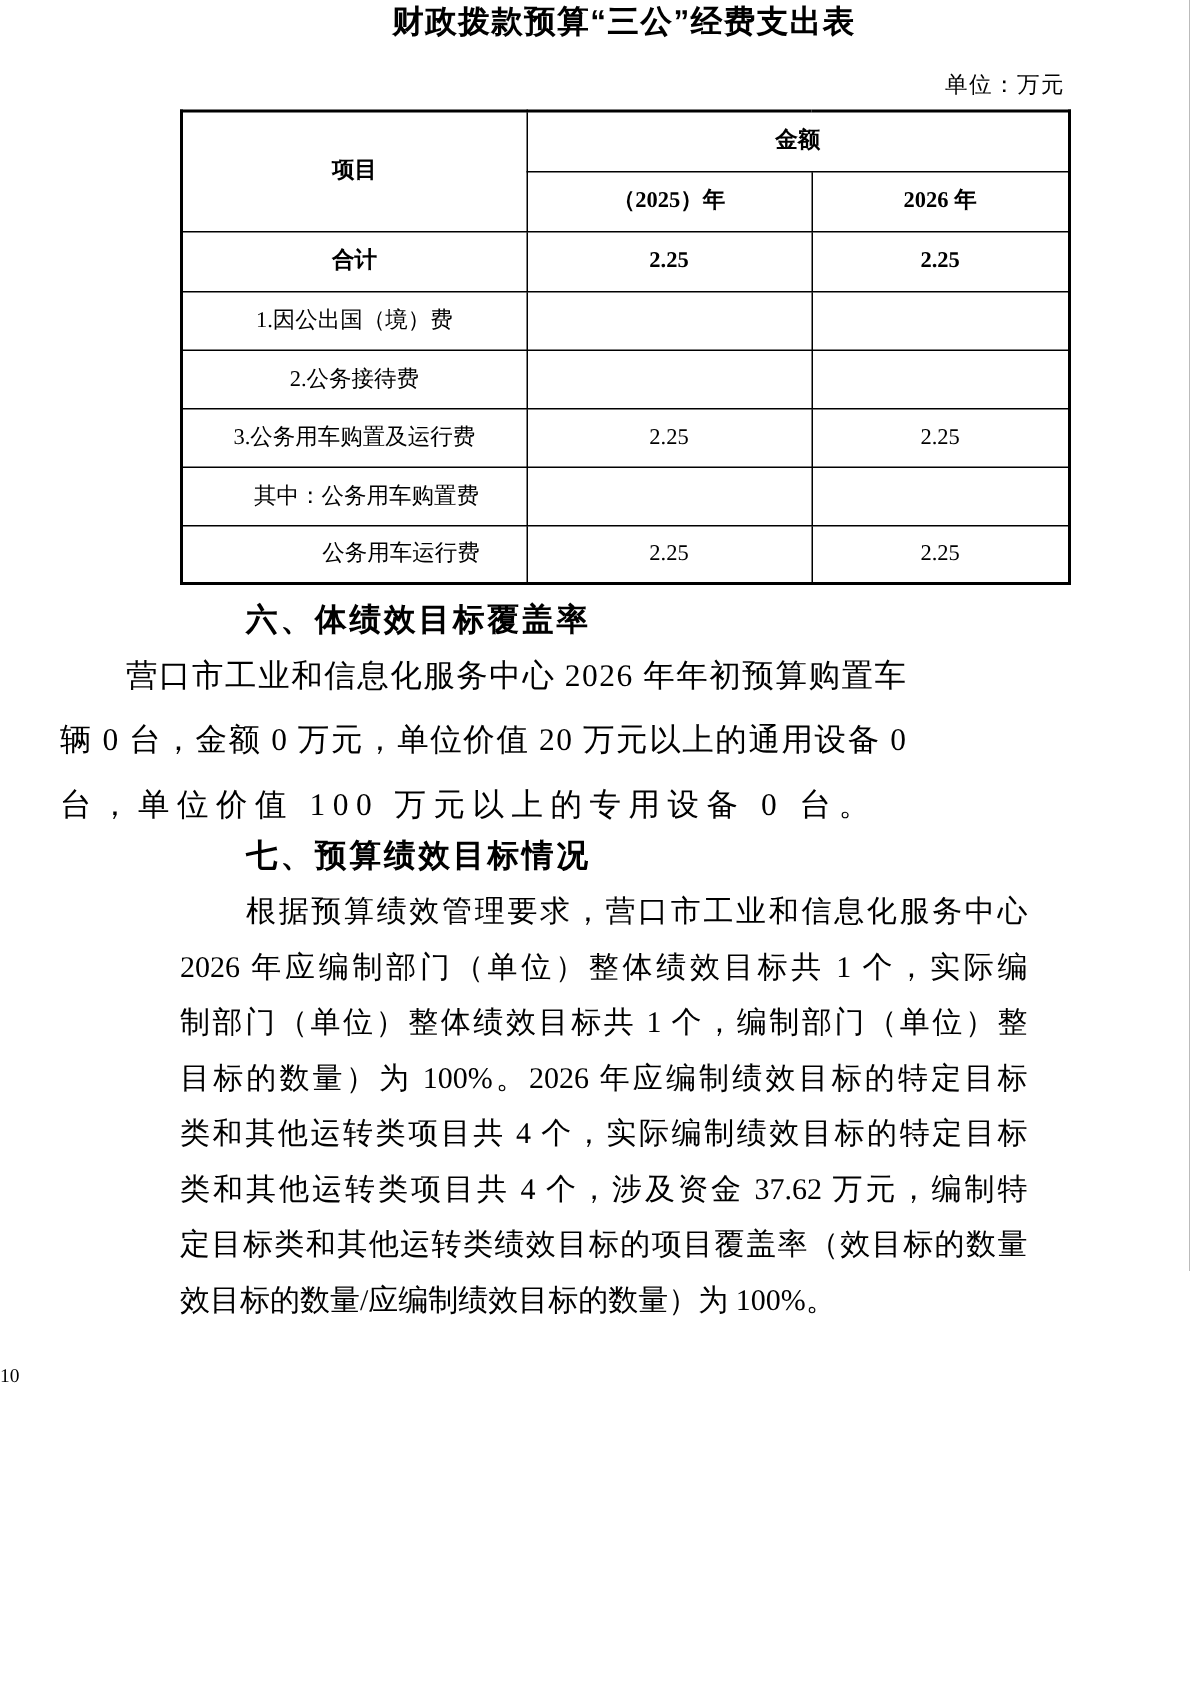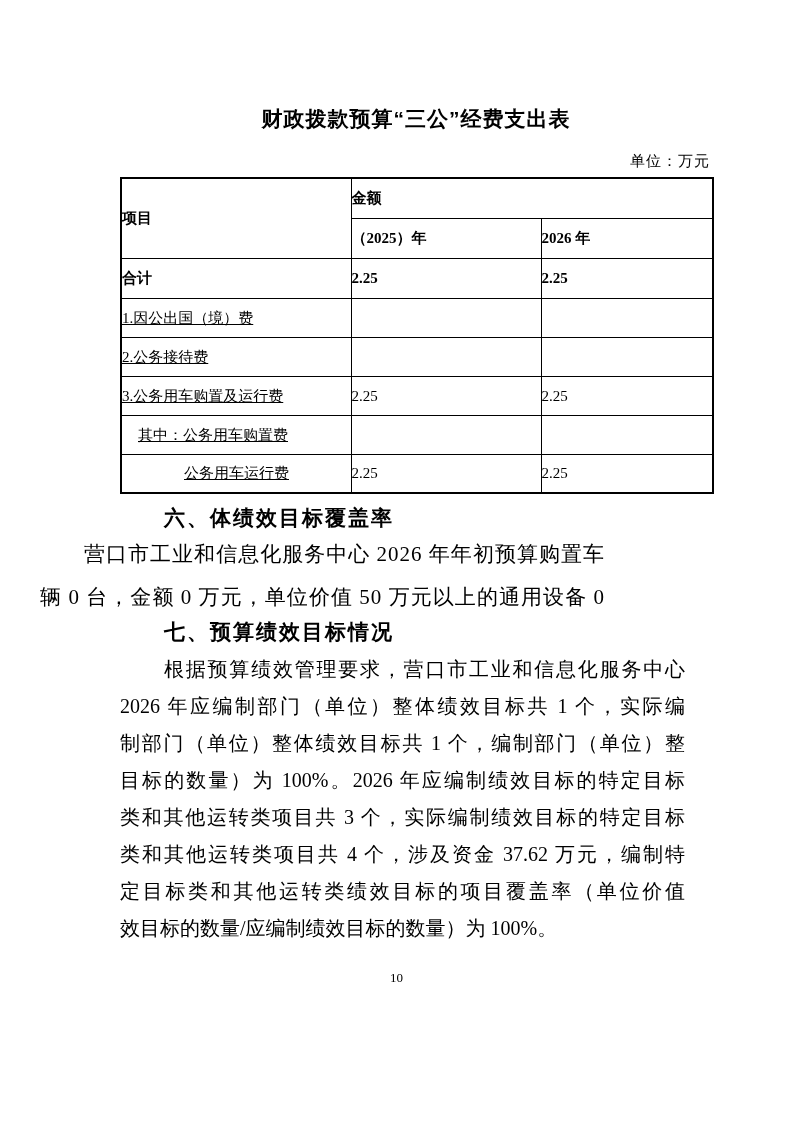--- a/index.html
+++ b/index.html
@@ -1,21 +1,21 @@
 <!DOCTYPE html>
 <html><head>
 <meta charset="utf-8">
 <style>
   html,body{margin:0;padding:0;background:#888;}
   .page{
     width:793px;height:1122px;background:#ffffff;margin:0 auto;
     position:relative;color:#000;overflow:hidden;
     font-family:"Liberation Serif","DejaVu Serif",serif;
   }
-  .page-inner{padding-top:104px;}
+  .page-inner{}
 
   .doc-title{
     margin-left:120px;width:592px;text-align:center;
     font-family:"Liberation Sans","DejaVu Sans",sans-serif;
     font-weight:bold;font-size:21px;line-height:30px;letter-spacing:1px;
   }
   .unit-note{
     margin-left:120px;width:590px;text-align:right;
     font-size:15px;line-height:20px;margin-top:17px;letter-spacing:1px;
   }
@@ -24,23 +24,23 @@
     margin-left:120px;margin-top:6px;width:592px;
     border-collapse:collapse;border:2px solid #000;
     table-layout:fixed;font-size:15px;
   }
   table.budget td{
     border:1px solid #000;vertical-align:middle;padding:0;
     line-height:18px;
   }
   table.budget tr{height:40px;}
   table.budget tr.body-row{height:39px;}
-  td.c{}
+  td.c{text-align:center;}
   td.bold{font-weight:bold;}
-  td.lbl{text-align:left;padding-left:5px;text-decoration:underline;}
+  td.lbl{text-align:center;padding-left:5px;}
   td.lbl.ind1{padding-left:16px;}
   td.lbl.ind2{padding-left:62px;}
 
   .sec-heading{
     margin-left:120px;width:565px;
     font-family:"Liberation Sans","DejaVu Sans",sans-serif;
     font-weight:bold;font-size:21px;line-height:26px;letter-spacing:2px;
     text-indent:44px;
   }
   .sec-heading.h6{margin-top:11px;}
@@ -53,21 +53,21 @@
   }
   .para .line.first{text-indent:44px;}
   .para .line.last{text-align-last:left;white-space:normal;}
   .para6{margin-top:2px;margin-left:40px;}
   .para6 .line{font-size:21px;line-height:43px;letter-spacing:1px;}
   .para6 .line.last{letter-spacing:5px;}
   .para7{margin-top:6px;}
   .para7 .line{font-size:20px;line-height:37px;letter-spacing:0;}
 
   .page-number{
-    width:100%;text-align:center;font-size:13px;line-height:18px;
+    width:100%;text-align:left;font-size:13px;line-height:18px;
     margin-top:22px;
   }
 </style>
 </head>
 <body>
 
 <div class="page">
   <div class="page-inner">
 
     <div class="doc-title">财政拨款预算“三公”经费支出表</div>
@@ -119,32 +119,33 @@
           <td class="c">2.25</td>
           <td class="c">2.25</td>
         </tr>
       </tbody>
     </table>
 
     <div class="sec-heading h6">六、体绩效目标覆盖率</div>
 
     <div class="para para6">
       <div class="line first">营口市工业和信息化服务中心 2026 年年初预算购置车</div>
-      <div class="line">辆 0 台，金额 0 万元，单位价值 50 万元以上的通用设备 0</div>
+      <div class="line">辆 0 台，金额 0 万元，单位价值 20 万元以上的通用设备 0</div>
+      <div class="line last">台，单位价值 100 万元以上的专用设备 0 台。</div>
     </div>
 
     <div class="sec-heading h7">七、预算绩效目标情况</div>
 
     <div class="para para7">
       <div class="line first">根据预算绩效管理要求，营口市工业和信息化服务中心</div>
       <div class="line">2026 年应编制部门（单位）整体绩效目标共 1 个，实际编</div>
       <div class="line">制部门（单位）整体绩效目标共 1 个，编制部门（单位）整</div>
       <div class="line">目标的数量）为 100%。2026 年应编制绩效目标的特定目标</div>
-      <div class="line">类和其他运转类项目共 3 个，实际编制绩效目标的特定目标</div>
+      <div class="line">类和其他运转类项目共 4 个，实际编制绩效目标的特定目标</div>
       <div class="line">类和其他运转类项目共 4 个，涉及资金 37.62 万元，编制特</div>
-      <div class="line">定目标类和其他运转类绩效目标的项目覆盖率（单位价值</div>
+      <div class="line">定目标类和其他运转类绩效目标的项目覆盖率（效目标的数量</div>
       <div class="line last">效目标的数量/应编制绩效目标的数量）为 100%。</div>
     </div>
 
     <div class="page-number">10</div>
 
   </div>
 </div>
 
 </body></html>

